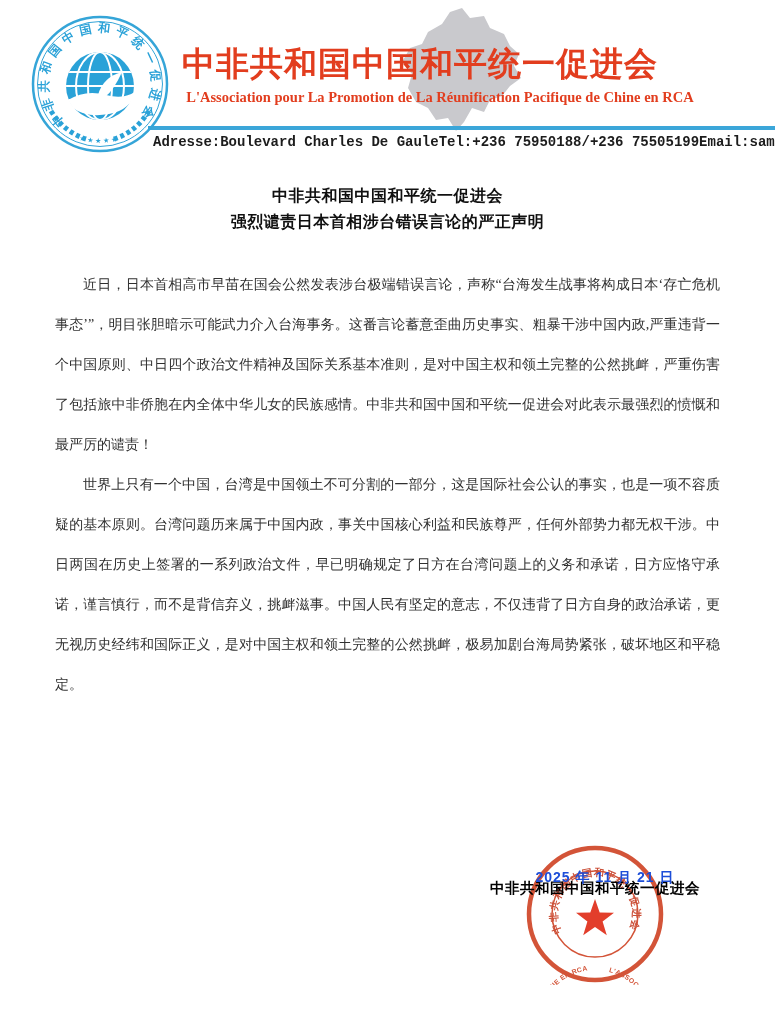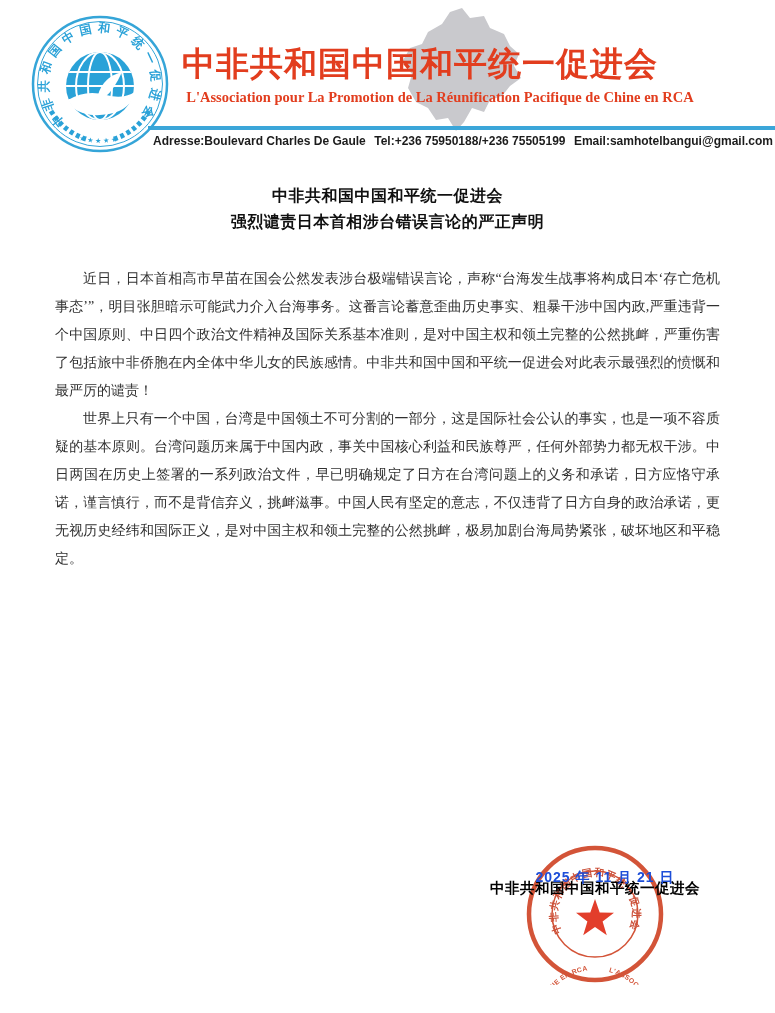--- a/index.html
+++ b/index.html
@@ -22,34 +22,34 @@
     font-size:14.5px; font-weight:bold; color:#e23d1e; z-index:2;
     font-family:"Liberation Serif", serif; white-space:nowrap;
   }
   .divider {
     position:absolute; left:148px; top:126px; width:627px; height:4px;
     background:#3ba6d9; z-index:2;
   }
   .contact {
     position:absolute; left:153px; top:134px; width:620px; z-index:2;
     display:flex; justify-content:space-between;
-    font-size:12px; font-weight:bold; color:#1c1c1c; white-space:nowrap;
+    font-size:14px; font-weight:bold; color:#1c1c1c; white-space:nowrap;font-family:Liberation Mono, monospace;
   }
   
   .doc-title1, .doc-title2 {
     position:absolute; left:55px; width:665px; text-align:center;
     font-weight:bold; color:#101010; font-size:16px; letter-spacing:0.5px;
     white-space:nowrap; z-index:1;
   }
   .doc-title1 { top:186px; }
   .doc-title2 { top:212px; }
   .body-text {
     position:absolute; left:55px; top:265px; width:665px; z-index:1;
     font-family:"Liberation Serif", serif;
-    font-size:14px; line-height:28px; color:#303030; text-align:justify;
+    font-size:14px; line-height:40px; color:#303030; text-align:justify;
   }
   .body-text p { margin:0; text-indent:2em; }
   
   .stamp-svg { position:absolute; left:524px; top:843px; width:142px; height:142px; z-index:1; opacity:0.93; }
   .sig-org {
     position:absolute; left:460px; top:879px; width:270px; text-align:center;
     font-size:14.5px; font-weight:bold; color:#000; z-index:2; white-space:nowrap;
     letter-spacing:0.5px;
   }
   .sig-date {

